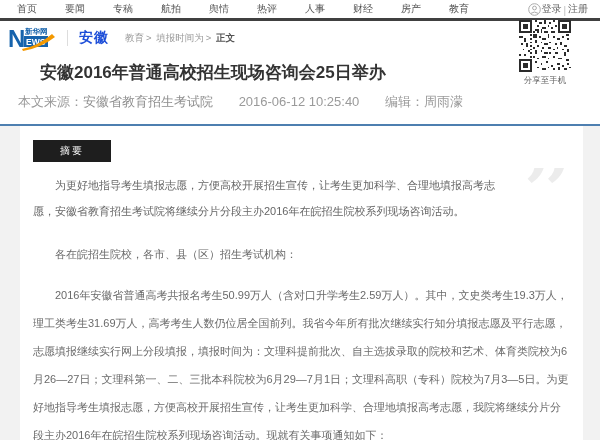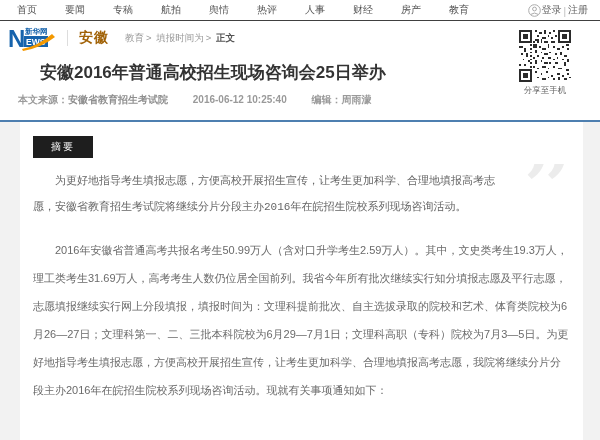--- a/index.html
+++ b/index.html
@@ -5,62 +5,62 @@
   * { margin:0; padding:0; box-sizing:border-box; }
   html,body { width:600px; height:440px; overflow:hidden; }
   body {
     font-family:"Liberation Sans","DejaVu Sans",sans-serif;
     background:#f2f2f2; color:#333;
   }
   
   .header { background:#fff; position:relative; }
   .topnav {
     display:flex; align-items:center; height:21px;
-    border-bottom:1px solid #404040; padding:0 12px 0 17px;
+    border-bottom:3px solid #404040; padding:0 12px 0 17px;
     font-size:10px; color:#555;
   }
   .topnav a.nav-item { color:#555; text-decoration:none; margin-right:28px; cursor:pointer; }
   .topnav .nav-right { margin-left:auto; display:flex; align-items:flex-end; color:#666; }
   .topnav .nav-right a { color:#666; text-decoration:none; }
   .topnav .sep { color:#bbb; margin:0 2px; }
   .user-icon svg { display:block; }
   .logo-row { display:flex; align-items:center; height:34px; padding-left:8px; }
   .logo { display:flex; align-items:center; cursor:pointer; }
   .logo svg { display:block; }
   .logo-divider { width:1px; height:16px; background:#ddd; margin:0 11px; }
-  .region { font-size:14px; font-weight:bold; color:#a16207; letter-spacing:1px; cursor:pointer; }
+  .region { font-size:14px; font-weight:bold; color:#1d4ed8; letter-spacing:1px; cursor:pointer; }
   .breadcrumb { margin-left:16px; font-size:9.5px; color:#999; }
   .breadcrumb a { color:#999; text-decoration:none; cursor:pointer; }
   .breadcrumb .current { color:#555; font-weight:bold;text-align:right; }
   .breadcrumb .bc-sep { margin:0 2px; }
   .article-title {
     font-size:17px; font-weight:bold; color:#333;
     padding:7px 180px 0 8px; line-height:22px;margin-left:32px;
   }
-  .meta-row { padding:9px 0 13px 18px; font-size:10px; color:#9a9a9a;font-weight:bold; }
+  .meta-row { padding:9px 0 13px 18px; font-size:13px; color:#9a9a9a; }
   .meta-row .meta-item { margin-right:22px; }
   .meta-row .meta-src { color:#8f8f8f; }
-  .qr-block { position:absolute; top:30px; right:28px; width:54px; text-align:center; }
+  .qr-block { position:absolute; top:20px; right:28px; width:54px; text-align:center; }
   .qr-block svg { display:block; margin:0 auto; }
   .qr-label { font-size:8.5px; color:#666; margin-top:3px; white-space:nowrap; }
   .blue-line { height:2px; background:#4e7fb0; }
   
   .content-wrap { padding:0; }
   .card {
     background:#fff; margin:0 17px 0 20px;
     padding:14px 13px 30px 13px; min-height:330px;
   }
   .abstract-tag {
     display:inline-block; background:#1e1e1e; color:#fff;
-    font-size:10px; padding:4px 18px; letter-spacing:2px;
+    font-size:10px; padding:4px 27px; letter-spacing:2px;
   }
   .abstract-box { position:relative; padding-right:60px; }
   .abstract-text {
     font-size:11px; color:#666; line-height:26px;
-    text-indent:2em; margin-top:10px;font-family:Liberation Mono, monospace;
+    text-indent:2em; margin-top:10px;
   }
   .quote-mark {
     position:absolute; right:-4px; top:-4px;
     font-family:"DejaVu Serif","Liberation Serif",serif;
     font-size:105px; line-height:60px; height:58px; overflow:hidden;
     color:#ececec; pointer-events:none;
   }
   .body-text { margin-top:16px; }
   .body-text p {
     font-size:11px; color:#6a6a6a; line-height:28px;
@@ -238,18 +238,19 @@
   <div class="card">
 
     <span class="abstract-tag">摘要</span>
 
     <div class="abstract-box">
       <p class="abstract-text">为更好地指导考生填报志愿，方便高校开展招生宣传，让考生更加科学、合理地填报高考志愿，安徽省教育招生考试院将继续分片分段主办2016年在皖招生院校系列现场咨询活动。</p>
       <span class="quote-mark">”</span>
     </div>
 
     <div class="body-text">
+      <p>各在皖招生院校，各市、县（区）招生考试机构：</p>
       <p>2016年安徽省普通高考共报名考生50.99万人（含对口升学考生2.59万人）。其中，文史类考生19.3万人，理工类考生31.69万人，高考考生人数仍位居全国前列。我省今年所有批次继续实行知分填报志愿及平行志愿，志愿填报继续实行网上分段填报，填报时间为：文理科提前批次、自主选拔录取的院校和艺术、体育类院校为6月26—27日；文理科第一、二、三批本科院校为6月29—7月1日；文理科高职（专科）院校为7月3—5日。为更好地指导考生填报志愿，方便高校开展招生宣传，让考生更加科学、合理地填报高考志愿，我院将继续分片分段主办2016年在皖招生院校系列现场咨询活动。现就有关事项通知如下：</p>
 
     </div>
 
   </div>
 </div>
 
 </body></html>

